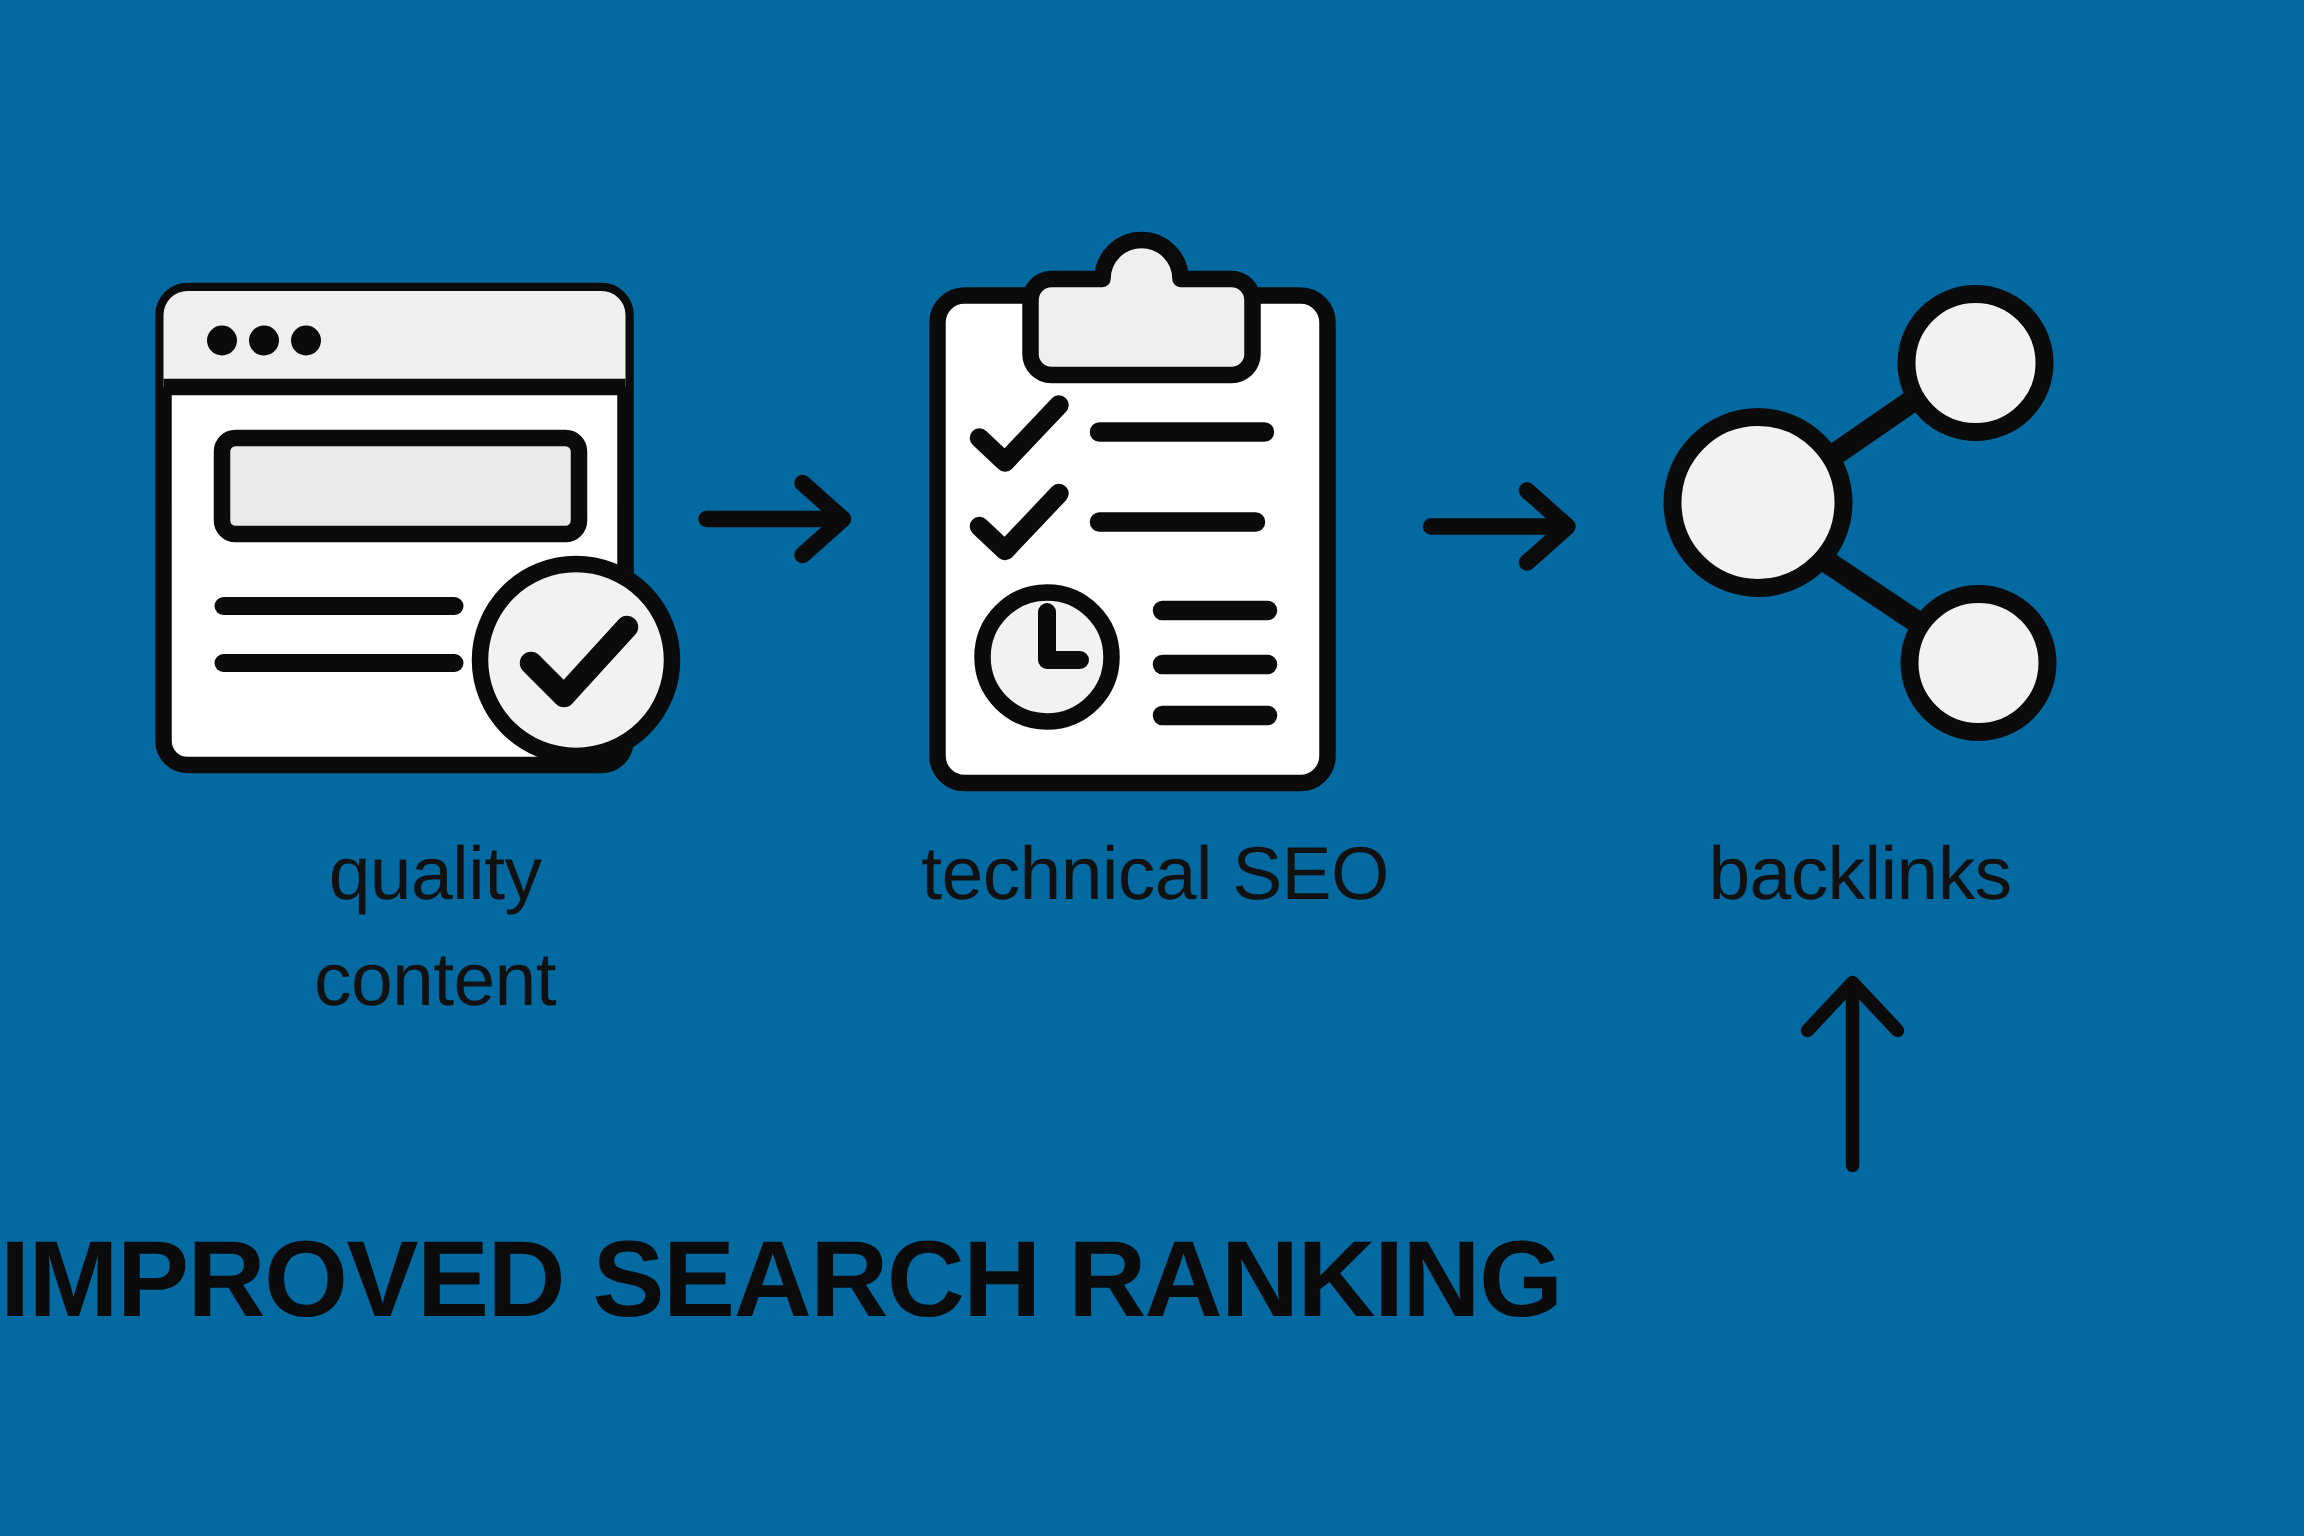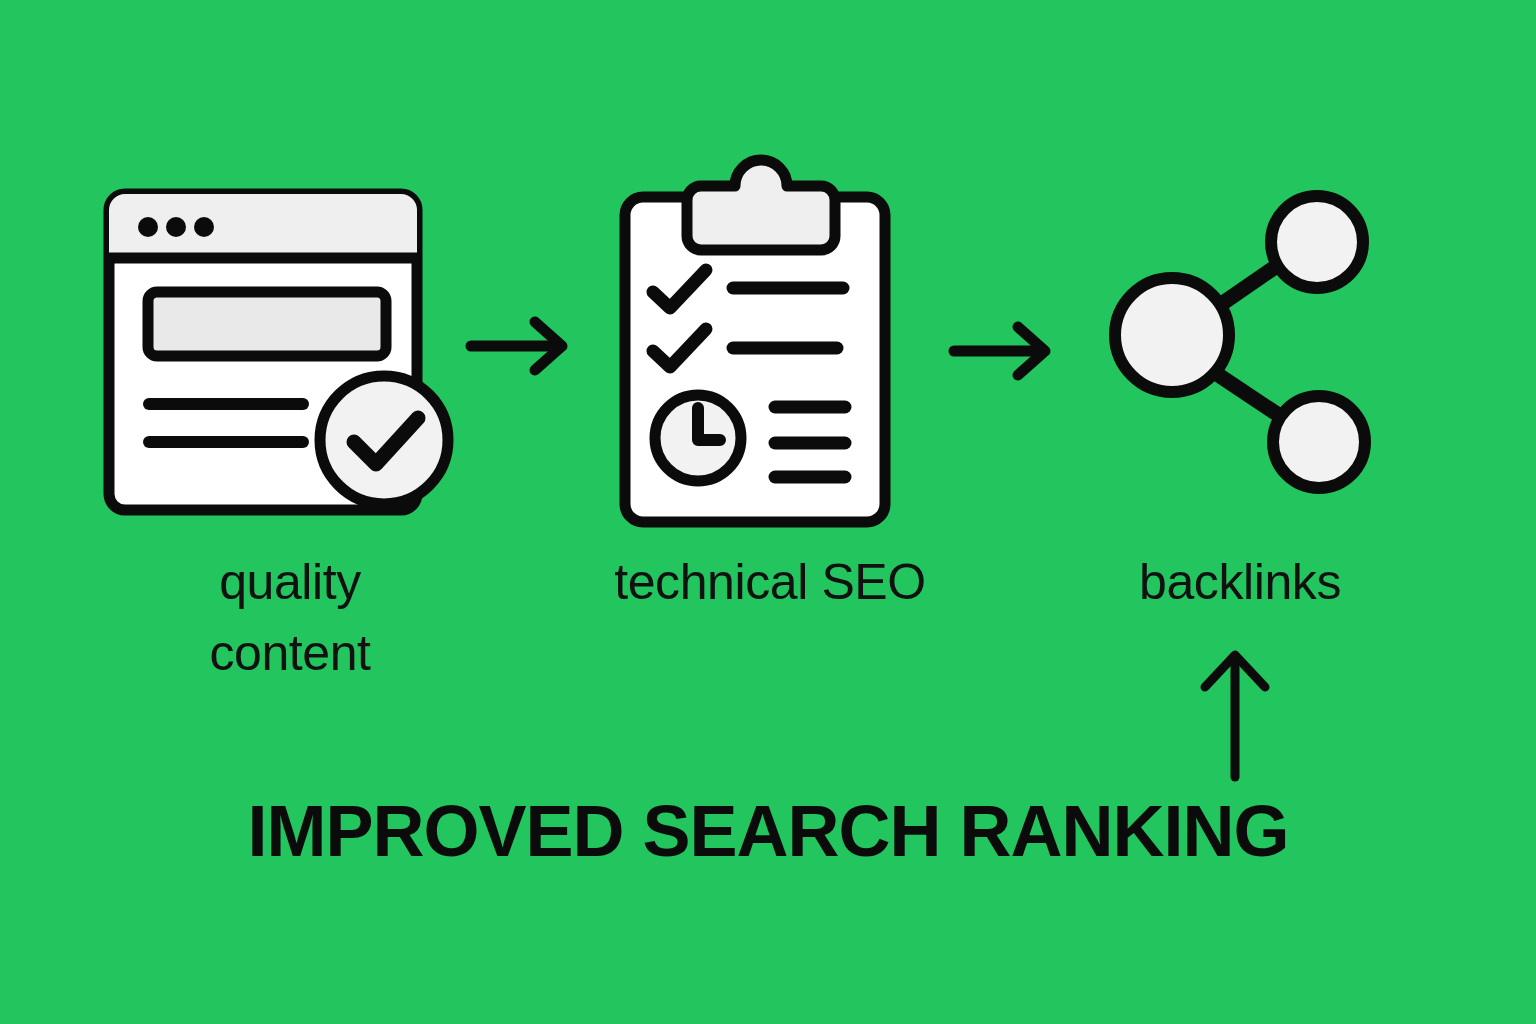--- a/index.html
+++ b/index.html
@@ -10,21 +10,21 @@
     width: 1536px;
     height: 1024px;
     background: #fbfbfb;
     font-family: "Liberation Sans", sans-serif;
     overflow: hidden;
   }
   #canvas {
     position: relative;
     width: 1536px;
     height: 1024px;
-    background: #22c55e;
+    background: #0369a1;
   }
   .stage {
     position: absolute;
     inset: 0;
   }
   .node-svg {
     position: absolute;
     display: block;
   }
 
@@ -51,23 +51,23 @@
     white-space: pre-line;
   }
   #caption-quality-content { left: 95px;  top: 547px; width: 390px; }
   #caption-technical-seo   { left: 575px; top: 547px; width: 390px; }
   #caption-backlinks       { left: 1090px; top: 547px; width: 300px; }
 
   
   #headline-improved-search-ranking {
     position: absolute;
     left: 0;
-    top: 795px;
+    top: 817px;
     width: 1536px;
-    text-align: center;
+    text-align: left;
     color: #0b0b0b;
     font-family: "Liberation Sans", sans-serif;
     font-weight: 700;
     font-size: 72px;
     line-height: 1.0;
     letter-spacing: -1px;
   }
 </style>
 </head>
 <body>

